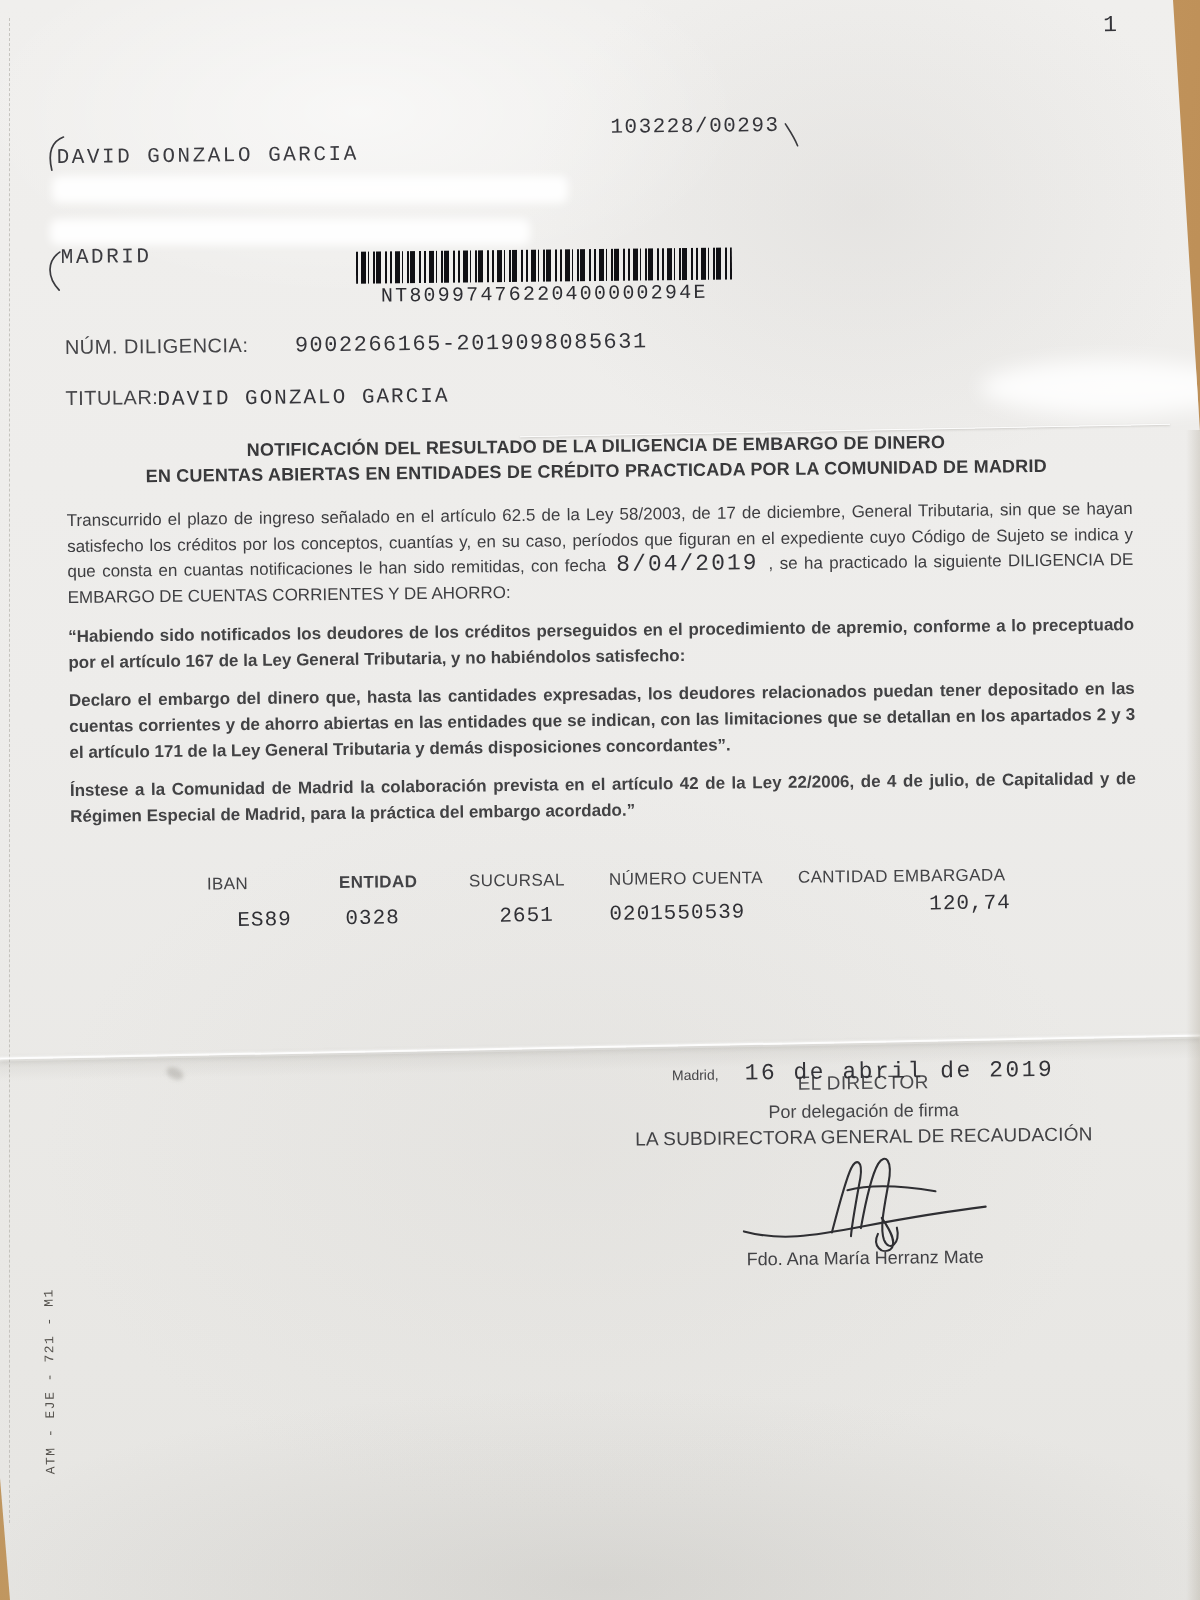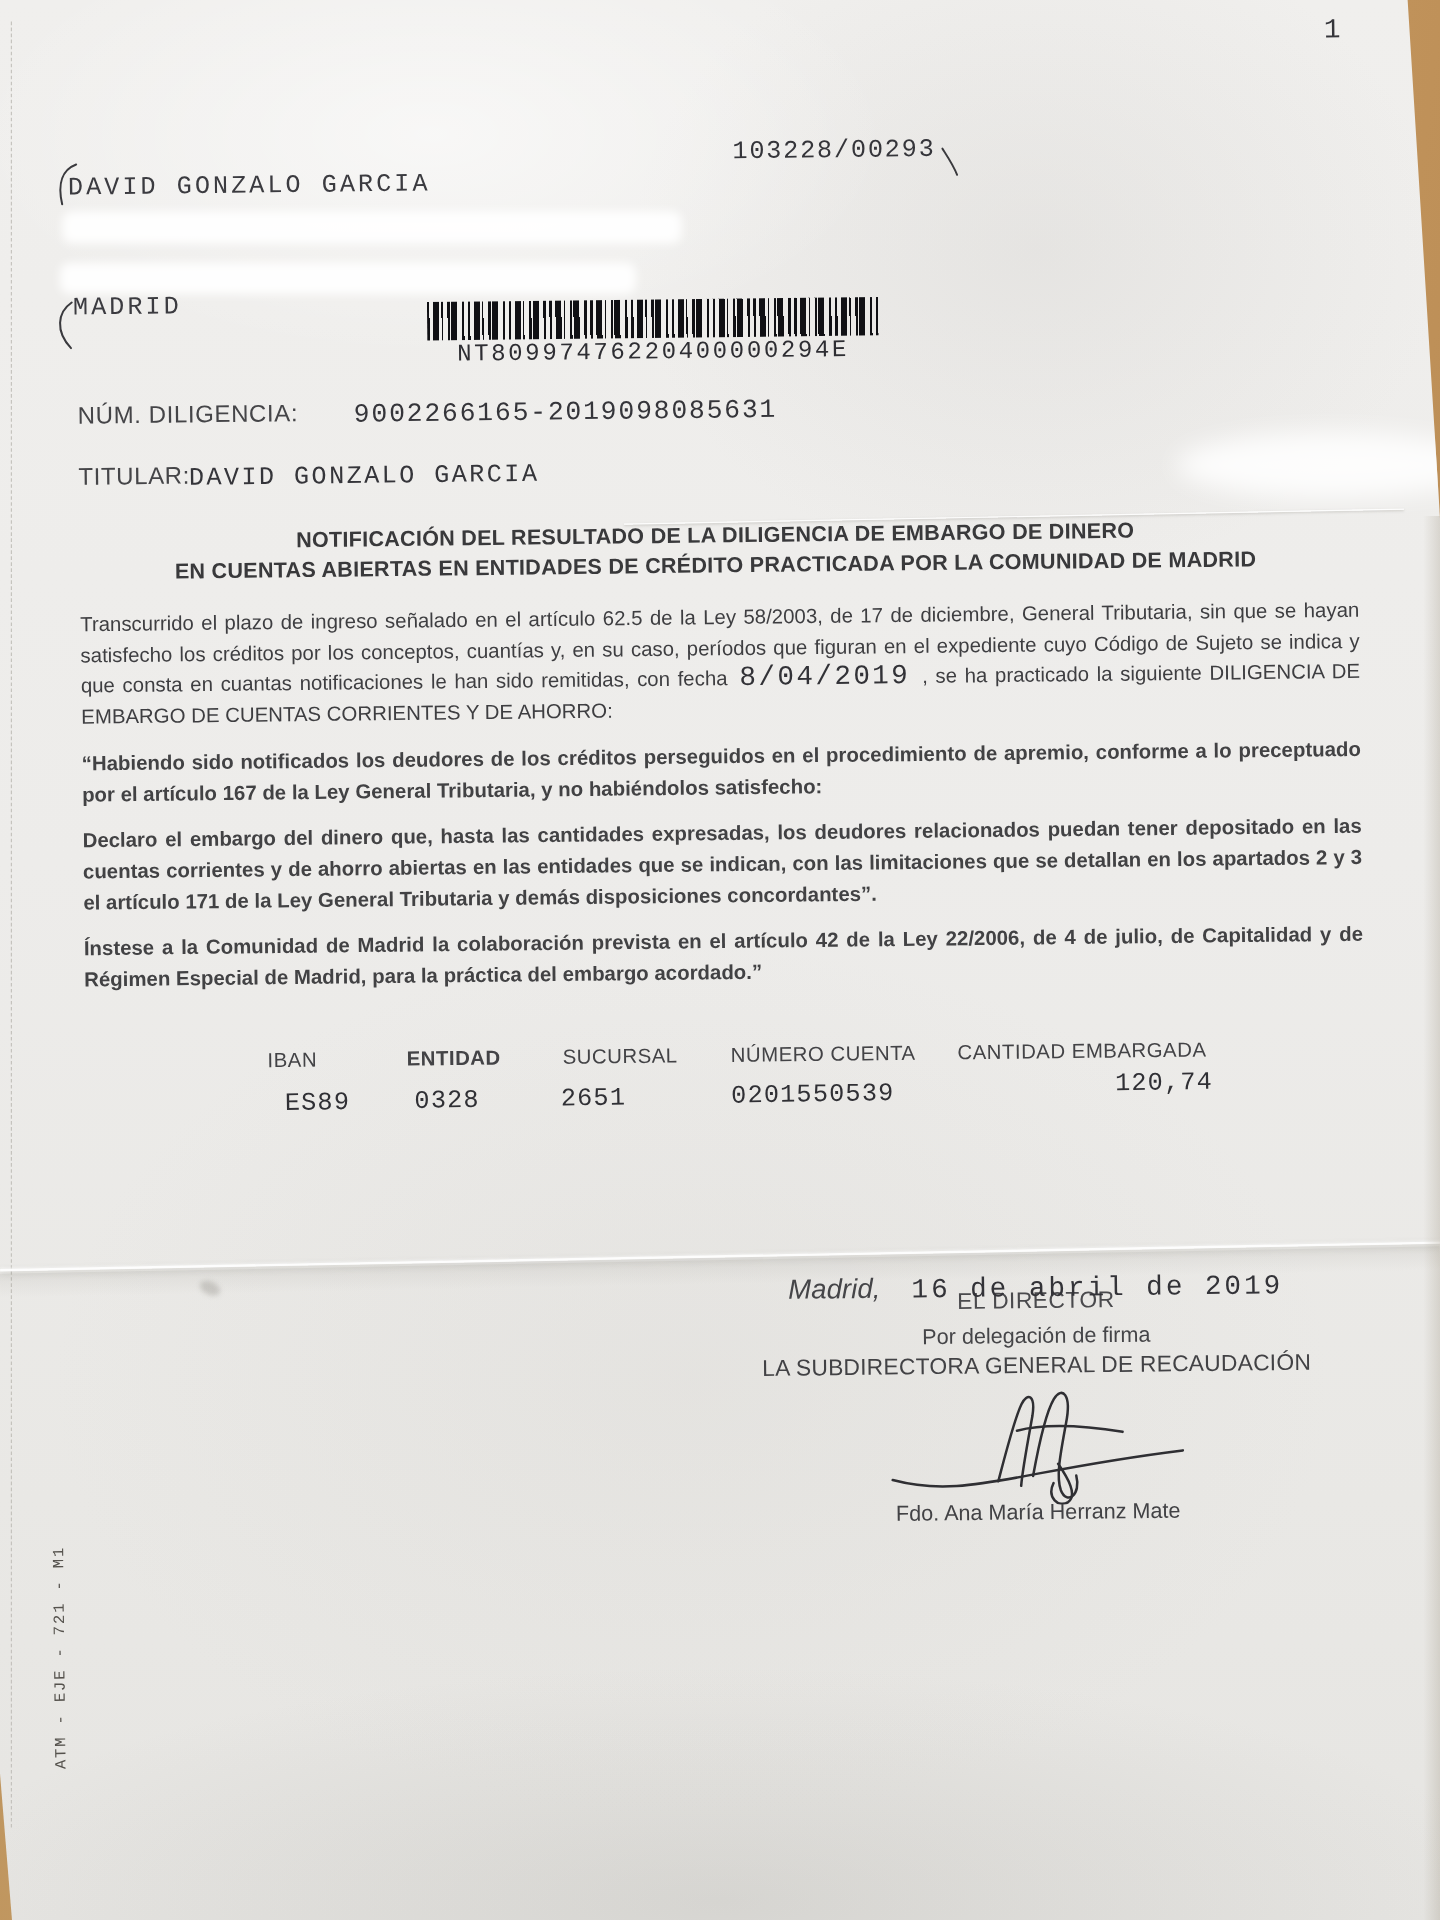--- a/index.html
+++ b/index.html
@@ -74,21 +74,21 @@
     letter-spacing:2px;color:#323237;padding:0 10px;font-weight:normal;}
 
   #embargo-table{left:70px;top:858px;width:1060px;height:90px;}
   #embargo-table .hdr{position:absolute;top:12px;font-size:17px;color:#434346;letter-spacing:.4px;}
   #embargo-table .val{position:absolute;top:45px;font-family:"Liberation Mono","DejaVu Sans Mono",monospace;
     font-size:21px;color:#303035;letter-spacing:1px;}
   #vals-row{position:absolute;inset:0;transform:rotate(-0.3deg);}
 
   #sig-block{left:600px;top:1062px;width:520px;text-align:center;}
   #sig-line1{white-space:nowrap;}
-  #sig-place{font-size:23px;color:#454548;margin-right:26px;font-style:italic;}
+  #sig-place{font-size:14px;color:#454548;margin-right:26px;}
   #sig-date{font-family:"Liberation Mono","DejaVu Sans Mono",monospace;font-size:23px;
     letter-spacing:2.5px;color:#333338;position:relative;z-index:2;}
   #sig-role{font-size:19px;color:#4a4a4d;margin-top:-13px;position:relative;z-index:1;letter-spacing:.4px;}
   #sig-delegation{font-size:18px;color:#454548;margin-top:7px;}
   #sig-office{font-size:19px;color:#424245;margin-top:4px;letter-spacing:.2px;}
   #signature-svg{display:block;margin:4px auto 0 auto;}
   #sig-name{font-size:18px;color:#424245;margin-top:-4px;}
 
   #side-code{left:36px;top:1468px;transform:rotate(-90deg);transform-origin:0 0;
     font-size:13px;letter-spacing:1.5px;color:#55524d;white-space:nowrap;}
@@ -144,29 +144,29 @@
       <div>EN CUENTAS ABIERTAS EN ENTIDADES DE CRÉDITO PRACTICADA POR LA COMUNIDAD DE MADRID</div>
     </div>
 
     <div class="abs para" id="p1"><span>Transcurrido el plazo de ingreso señalado en el artículo 62.5 de la Ley 58/2003, de 17 de diciembre, General Tributaria, sin que se hayan satisfecho los créditos por los conceptos, cuantías y, en su caso, períodos que figuran en el expediente cuyo Código de Sujeto se indica y que consta en cuantas notificaciones le han sido remitidas, con fecha</span><span class="inline-date">8/04/2019</span><span>, se ha practicado la siguiente DILIGENCIA DE EMBARGO DE CUENTAS CORRIENTES Y DE AHORRO:</span></div>
 
     <div class="abs para bold" id="p2">“Habiendo sido notificados los deudores de los créditos perseguidos en el procedimiento de apremio, conforme a lo preceptuado por el artículo 167 de la Ley General Tributaria, y no habiéndolos satisfecho:</div>
     <div class="abs para bold" id="p3">Declaro el embargo del dinero que, hasta las cantidades expresadas, los deudores relacionados puedan tener depositado en las cuentas corrientes y de ahorro abiertas en las entidades que se indican, con las limitaciones que se detallan en los apartados 2 y 3 el artículo 171 de la Ley General Tributaria y demás disposiciones concordantes”.</div>
     <div class="abs para bold" id="p4">Ínstese a la Comunidad de Madrid la colaboración prevista en el artículo 42 de la Ley 22/2006, de 4 de julio, de Capitalidad y de Régimen Especial de Madrid, para la práctica del embargo acordado.”</div>
 
     <div class="abs" id="embargo-table">
-      <span class="hdr" style="left:152px;">IBAN</span>
+      <span class="hdr" style="left:136px;">IBAN</span>
       <span class="hdr" style="left:268px;font-weight:bold;">ENTIDAD</span>
       <span class="hdr" style="left:398px;">SUCURSAL</span>
       <span class="hdr" style="left:538px;">NÚMERO CUENTA</span>
       <span class="hdr" style="left:727px;">CANTIDAD EMBARGADA</span>
       <div id="vals-row">
         <span class="val" style="left:166px;">ES89</span>
         <span class="val" style="left:274px;">0328</span>
-        <span class="val" style="left:396px;">2651</span>
+        <span class="val" style="left:428px;">2651</span>
         <span class="val" style="left:538px;">0201550539</span>
         <span class="val" style="left:858px;top:40px;">120,74</span>
       </div>
     </div>
 
     <div class="abs" id="sig-block">
       <div id="sig-line1">
         <span class="sans" id="sig-place">Madrid,</span><span id="sig-date">16 de abril de 2019</span>
       </div>
       <div class="sans" id="sig-role">EL DIRECTOR</div>

